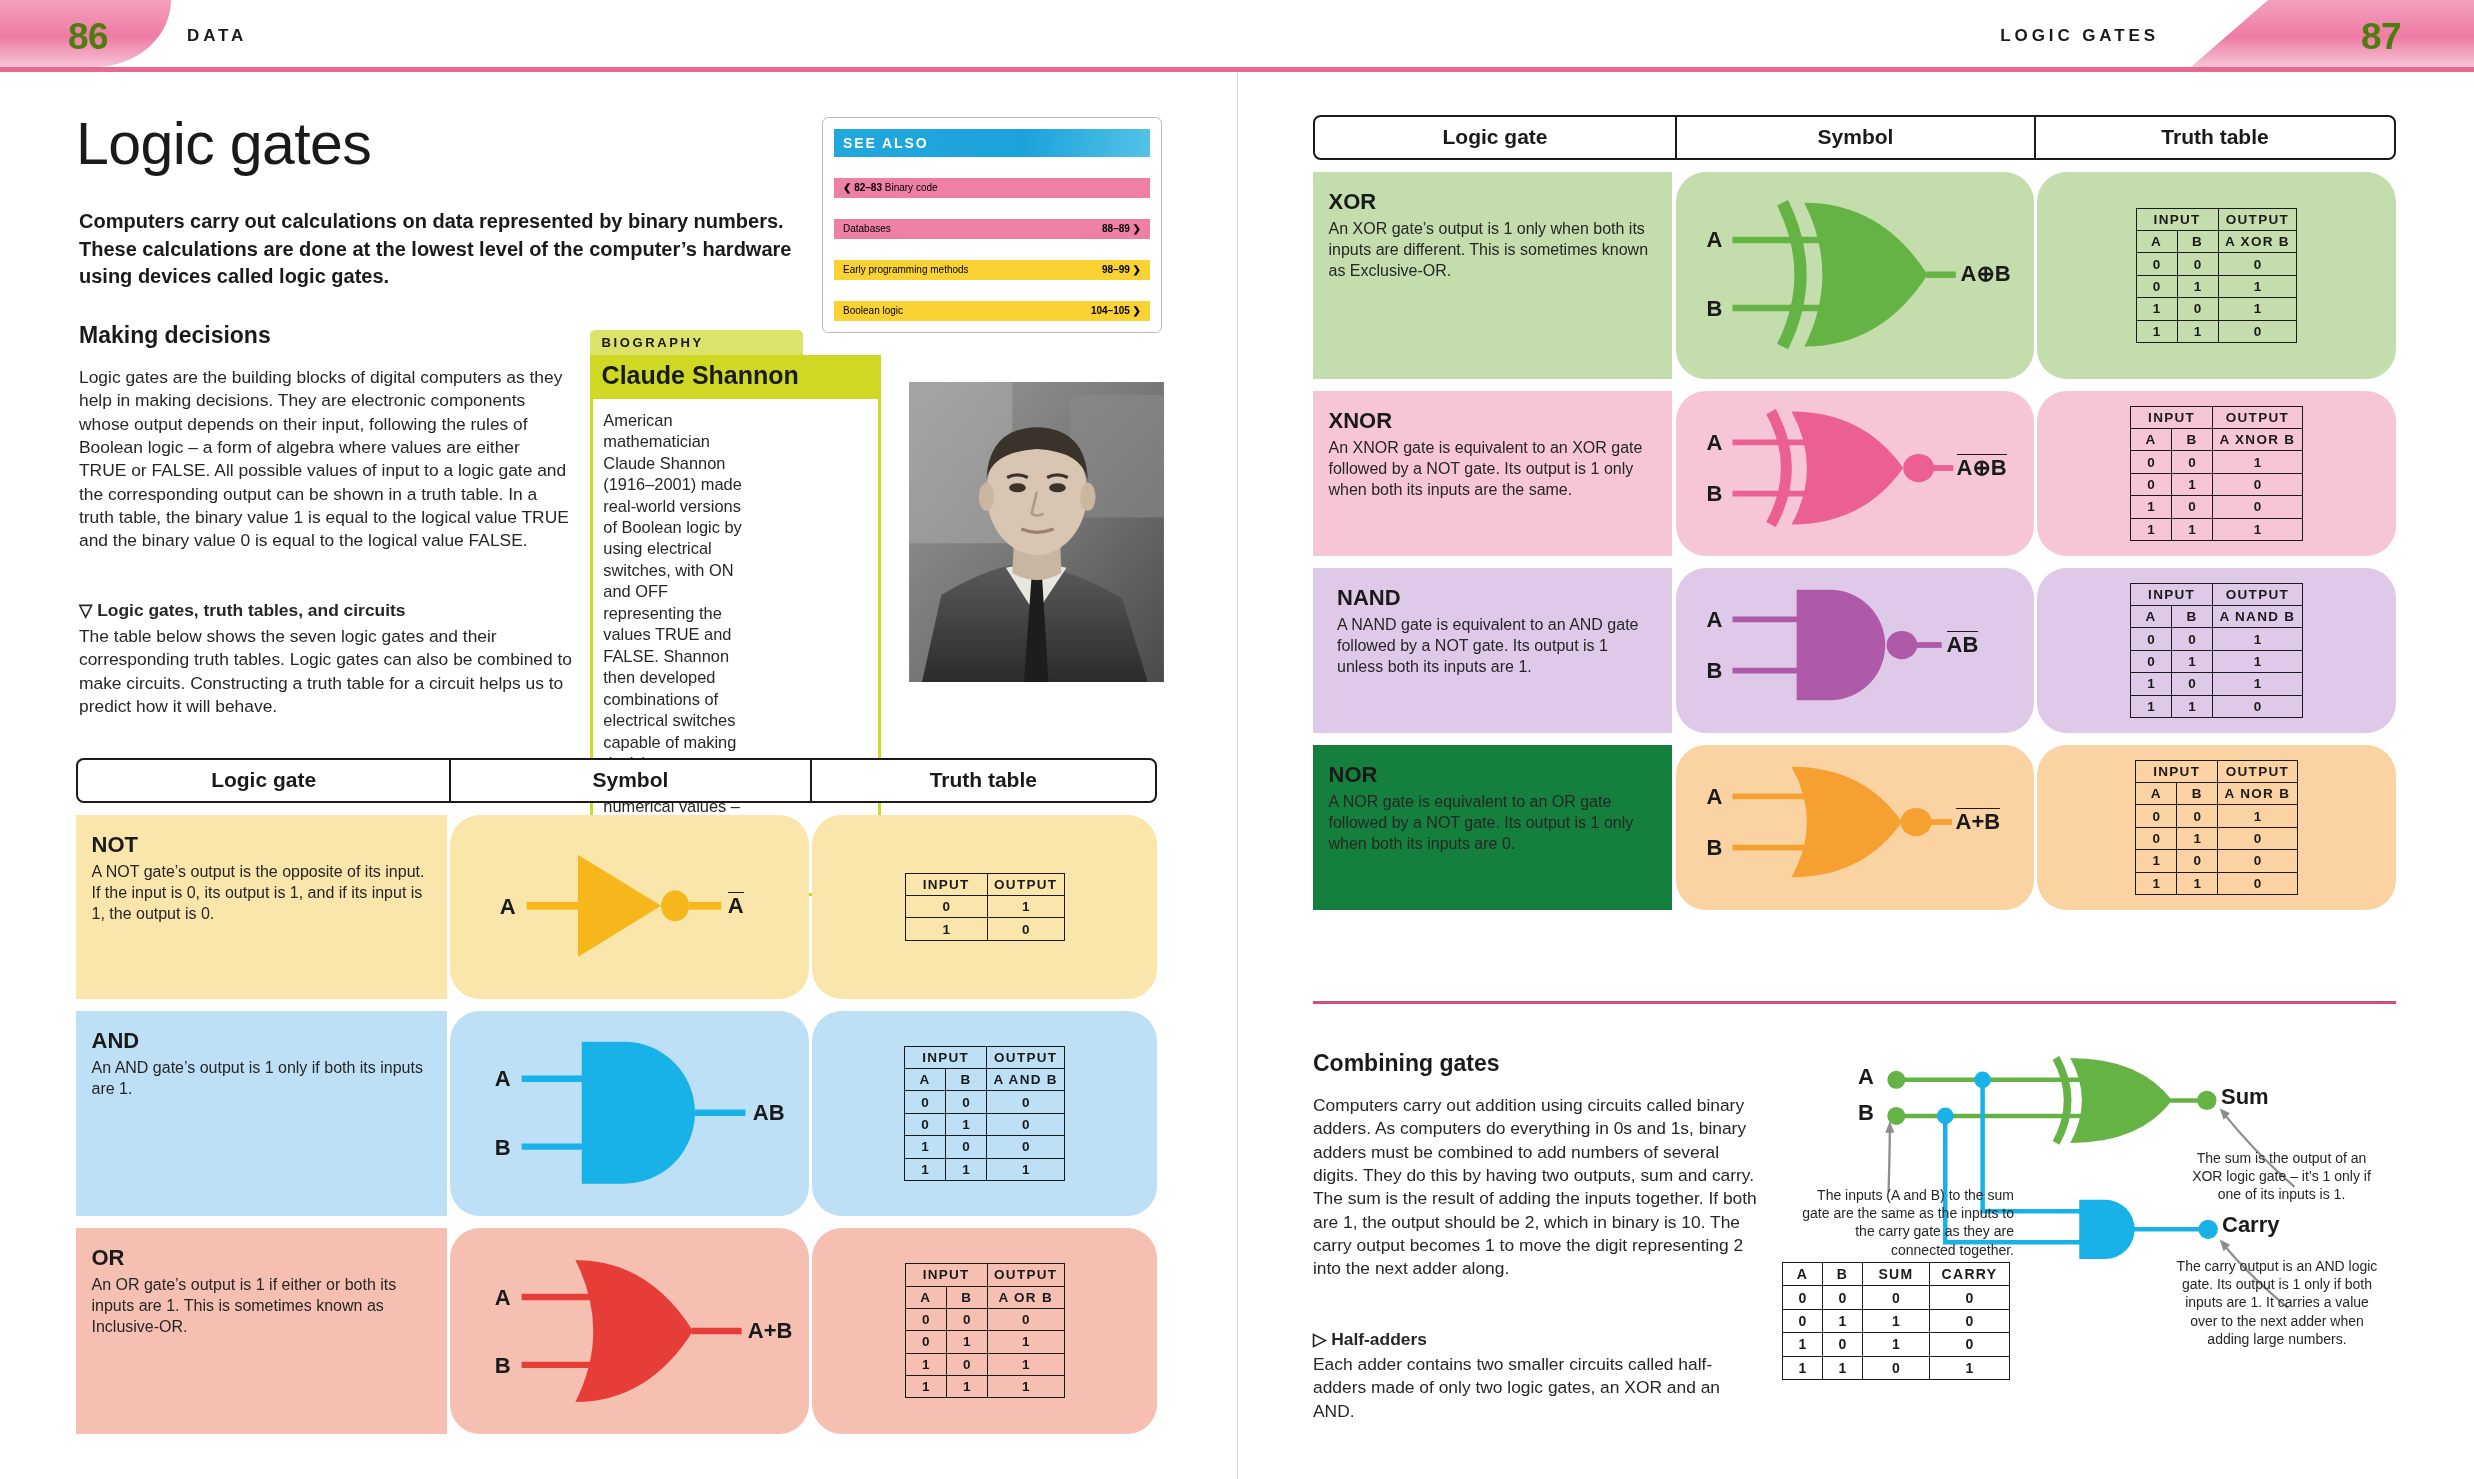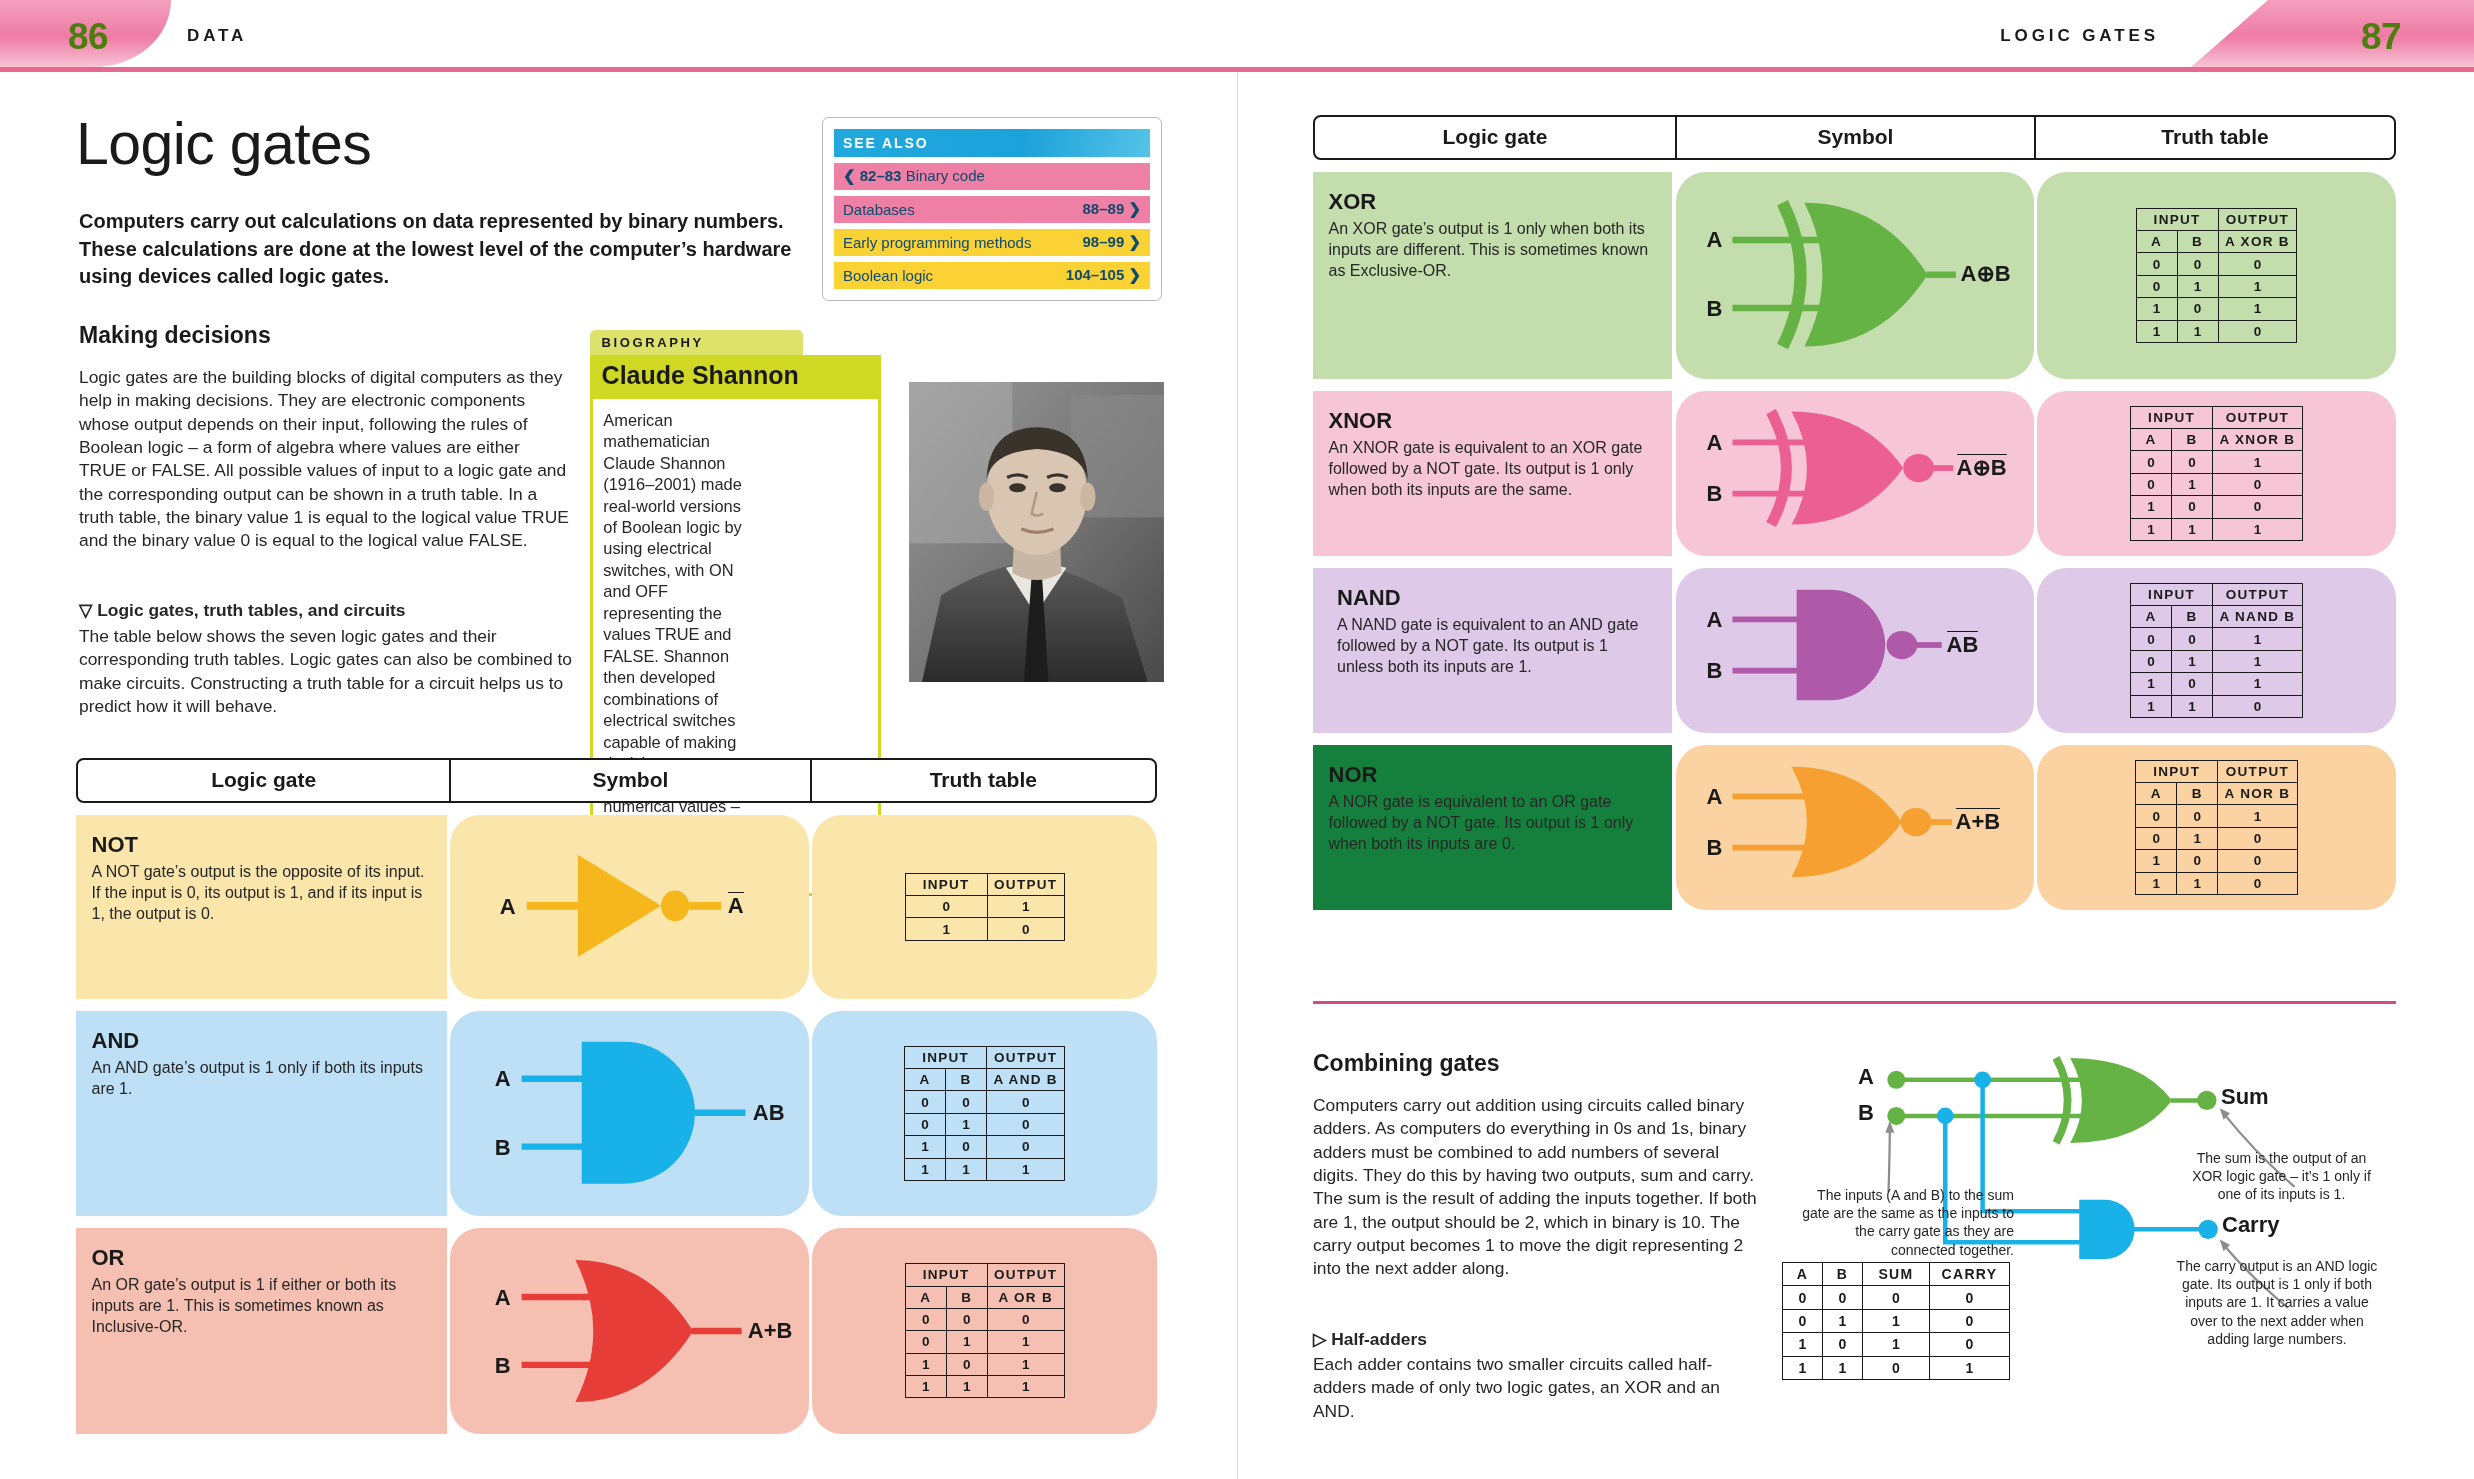--- a/index.html
+++ b/index.html
@@ -27,22 +27,22 @@
 
   
   h1.title { position:absolute; left:76px; top:110px; font-size:59px; font-weight:300; color:#1a1a1a; letter-spacing:-0.6px; }
   .intro { position:absolute; left:79px; top:208px; width:728px; font-size:20px; font-weight:bold; line-height:1.38; color:#1a1a1a; }
 
   
   .seealso { position:absolute; left:822px; top:117px; width:340px;
       border:1.3px solid #b9b9b9; border-radius:6.4px; background:#fff; padding:11px; }
   .sa-head { background:linear-gradient(100deg,#21a8dd 0%,#1ca2da 60%,#54c3e8 100%);
       color:#fff; font-size:14px; font-weight:bold; letter-spacing:1.9px; padding:5.8px 9px; }
-  .sa-row { display:flex; justify-content:space-between; align-items:center; font-size:15px;
-      padding:4.5px 9px; margin-top:6px; color:#0c4a6e; }
+  .sa-row { display:flex; justify-content:space-between; align-items:center; font-size:10px;
+      padding:4.5px 9px; margin-top:21px; color:#000000; }
   .sa-pink { background:#ee7fa5; }
   .sa-yellow { background:#fbd234; }
   .sa-row .num { font-weight:bold; }
   .sa-row .lbl { font-weight:normal; }
   .sa-row .lbl b { font-weight:bold; }
 
   h2.sec { position:absolute; font-size:23px; font-weight:bold; color:#1a1a1a; }
   .body-p { position:absolute; font-size:17.4px; line-height:1.34; color:#262626; }
 
   

